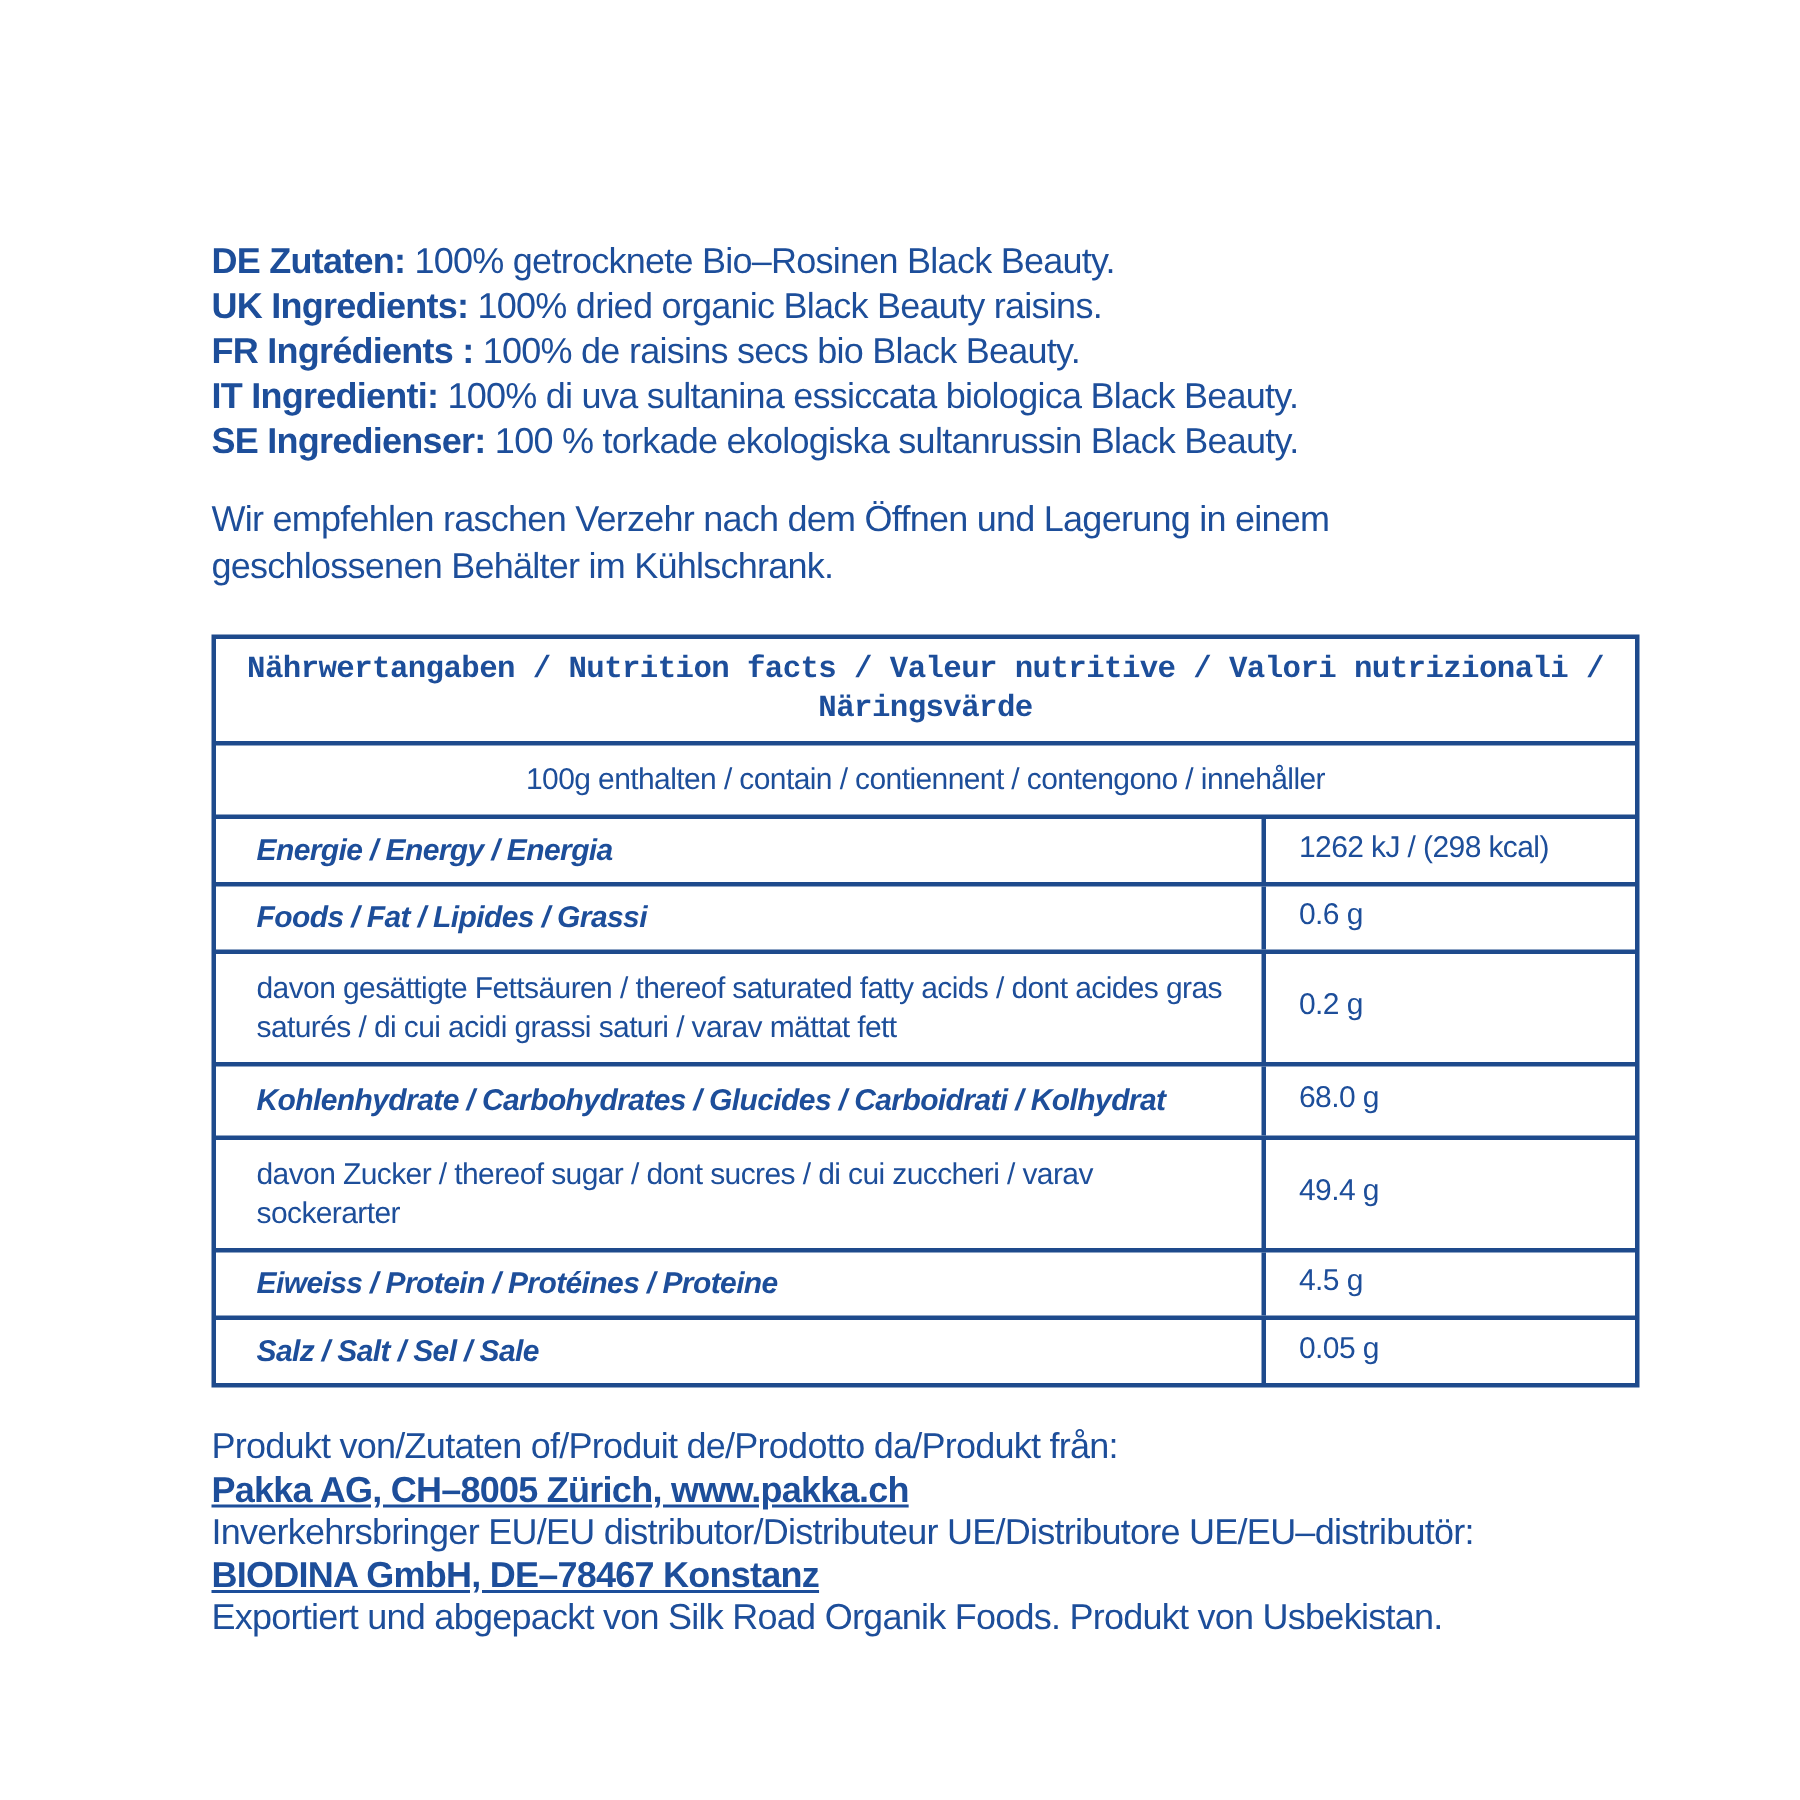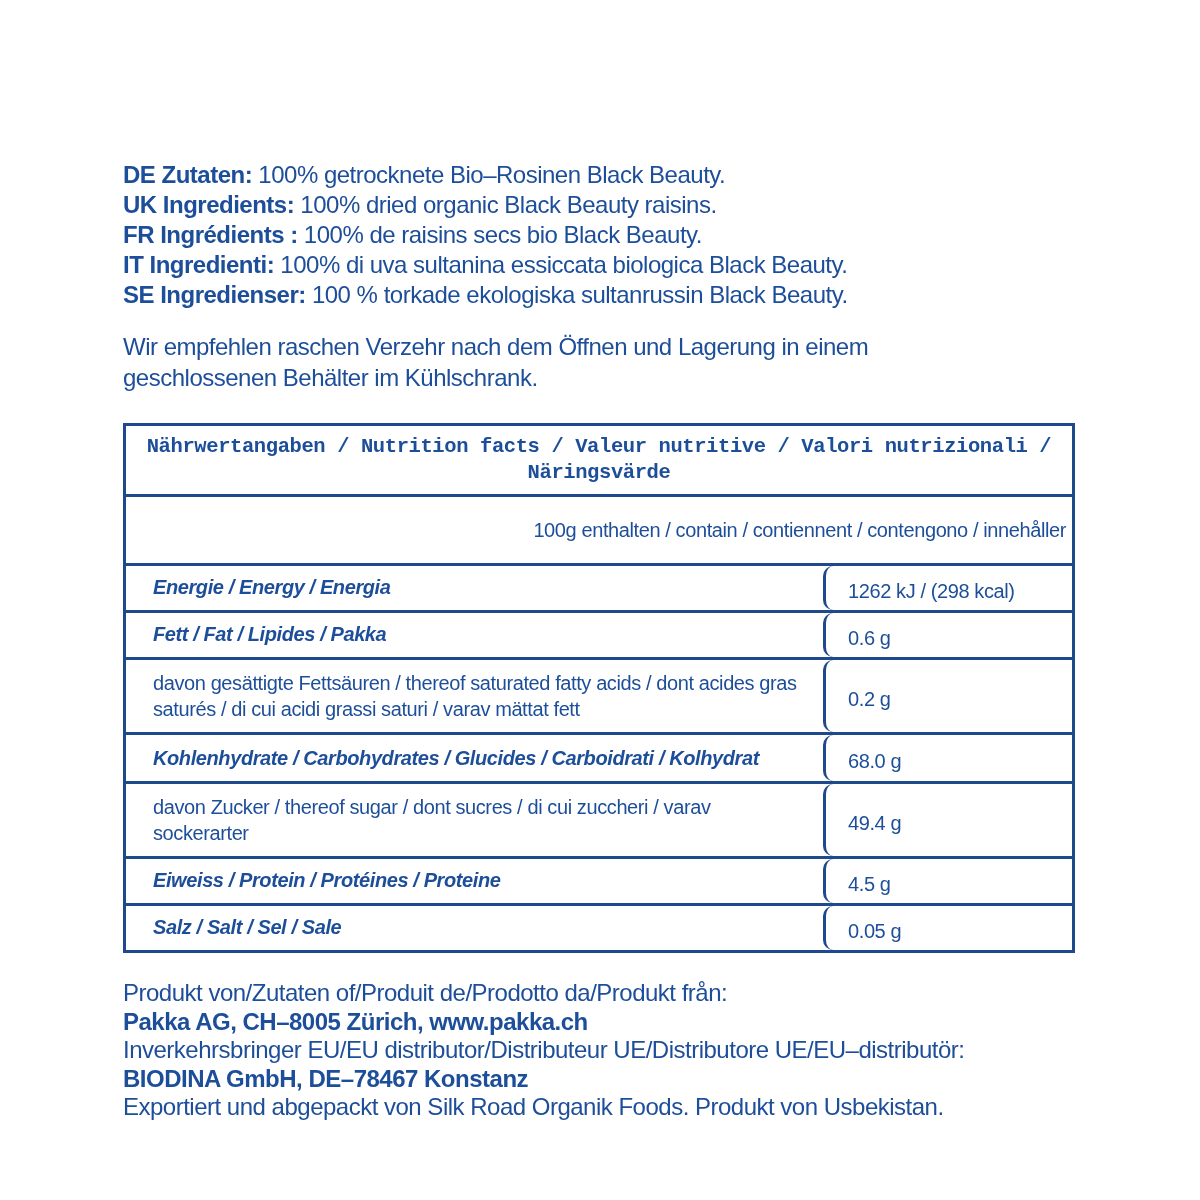--- a/index.html
+++ b/index.html
@@ -10,21 +10,21 @@
   body {
     width: 1200px;
     height: 1200px;
     position: relative;
     font-family: "Liberation Sans", sans-serif;
     color: #1d4e9a;
     overflow: hidden;
   }
   .content {
     position: absolute;
-    left: 123px;
+    left: 141px;
     top: 160px;
     width: 952px;
   }
 
   
   .ingredients { }
   .ing-line {
     font-size: 24px;
     line-height: 30px;
     letter-spacing: -0.5px;
@@ -52,50 +52,49 @@
   .trow { border-top: 3px solid #1e4a8c; }
   .trow:first-child { border-top: none; }
   .t-title {
     font-weight: bold;
     text-align: center;
     font-size: 20.5px;
     padding: 8px 6px;
     font-family: Liberation Mono, monospace;
   }
   .t-sub {
-    text-align: right;
-    padding: 20px 6px;
+    text-align: center;
+    padding: 10px 6px;
   }
   .d-row {
     display: grid;
     grid-template-columns: 697px 1fr;
   }
   .d-label {
     padding: 8px 24px 8px 27px;
   }
   .two-line .d-label { padding-top: 10px; padding-bottom: 10px; }
   .d-value {
     border-left: 3px solid #1e4a8c;
-    padding: 12px 8px 6px 22px;
+    padding: 2px 8px 6px 22px;
     display: flex;
     align-items: center;
-    border-radius: 10px;
   }
   .r-bold .d-label { font-weight: bold; font-style: italic; }
 
   
   .footer {
     margin-top: 26px;
     width: 1010px;
     font-size: 24px;
     line-height: 28.5px;
     letter-spacing: -0.5px;
   }
   .f-line { white-space: nowrap; }
-  .f-bold { font-weight: bold; }
+  .f-bold { font-weight: bold; text-decoration: underline; }
 </style>
 </head>
 <body>
 
 <div class="content">
 
   <div class="ingredients">
     <div class="ing-line"><span class="ing-prefix">DE Zutaten:</span> <span>100% getrocknete Bio–Rosinen Black Beauty.</span></div>
     <div class="ing-line"><span class="ing-prefix">UK Ingredients:</span> <span>100% dried organic Black Beauty raisins.</span></div>
     <div class="ing-line"><span class="ing-prefix">FR Ingrédients :</span> <span>100% de raisins secs bio Black Beauty.</span></div>
@@ -107,21 +106,21 @@
 
   <div class="ntable">
     <div class="trow t-title">Nährwertangaben / Nutrition facts / Valeur nutritive / Valori nutrizionali / Näringsvärde</div>
     <div class="trow t-sub">100g enthalten / contain / contiennent / contengono / innehåller</div>
 
     <div class="trow d-row r-bold">
       <div class="d-label">Energie / Energy / Energia</div>
       <div class="d-value">1262 kJ / (298 kcal)</div>
     </div>
     <div class="trow d-row r-bold">
-      <div class="d-label">Fett / Fat / Lipides / Pakka</div>
+      <div class="d-label">Foods / Fat / Lipides / Grassi</div>
       <div class="d-value">0.6 g</div>
     </div>
     <div class="trow d-row two-line">
       <div class="d-label">davon gesättigte Fettsäuren / thereof saturated fatty acids / dont acides gras saturés / di cui acidi grassi saturi / varav mättat fett</div>
       <div class="d-value">0.2 g</div>
     </div>
     <div class="trow d-row r-bold two-line">
       <div class="d-label">Kohlenhydrate / Carbohydrates / Glucides / Carboidrati / Kolhydrat</div>
       <div class="d-value">68.0 g</div>
     </div>

